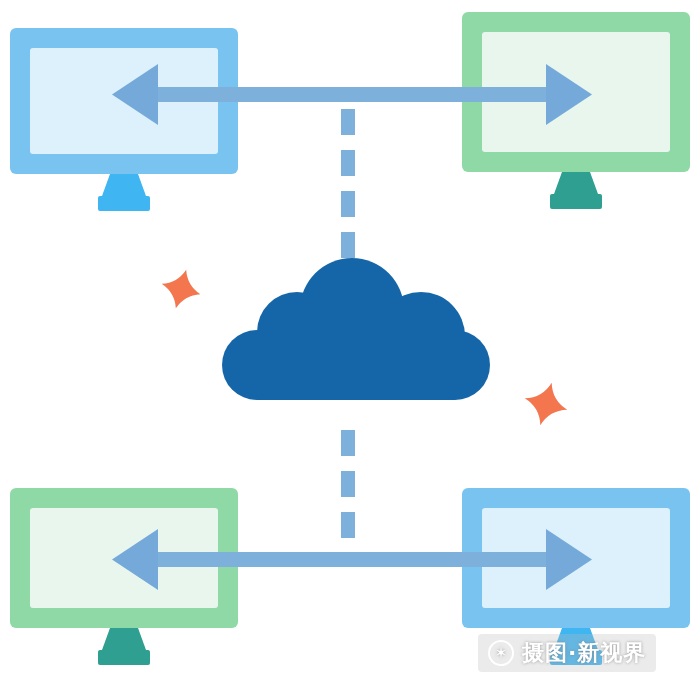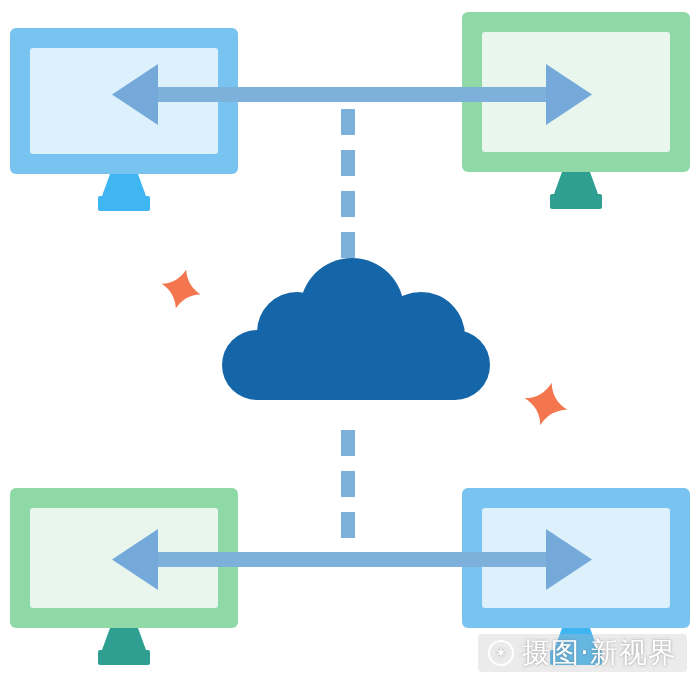--- a/index.html
+++ b/index.html
@@ -43,22 +43,22 @@
     border-radius: 50%;
     display: flex;
     align-items: center;
     justify-content: center;
     font-size: 15px;
     font-weight: bold;
     box-sizing: border-box;
     flex: 0 0 auto;
   }
   .wm-text {
-    font-size: 28px;
-    font-weight: normal;
+    font-size: 22px;
+    font-weight: bold;
     letter-spacing: 1px;
     white-space: nowrap;
   }
 </style>
 </head>
 <body>
 
 <div class="stage">
 
   <svg width="700" height="700" viewBox="0 0 700 700">

